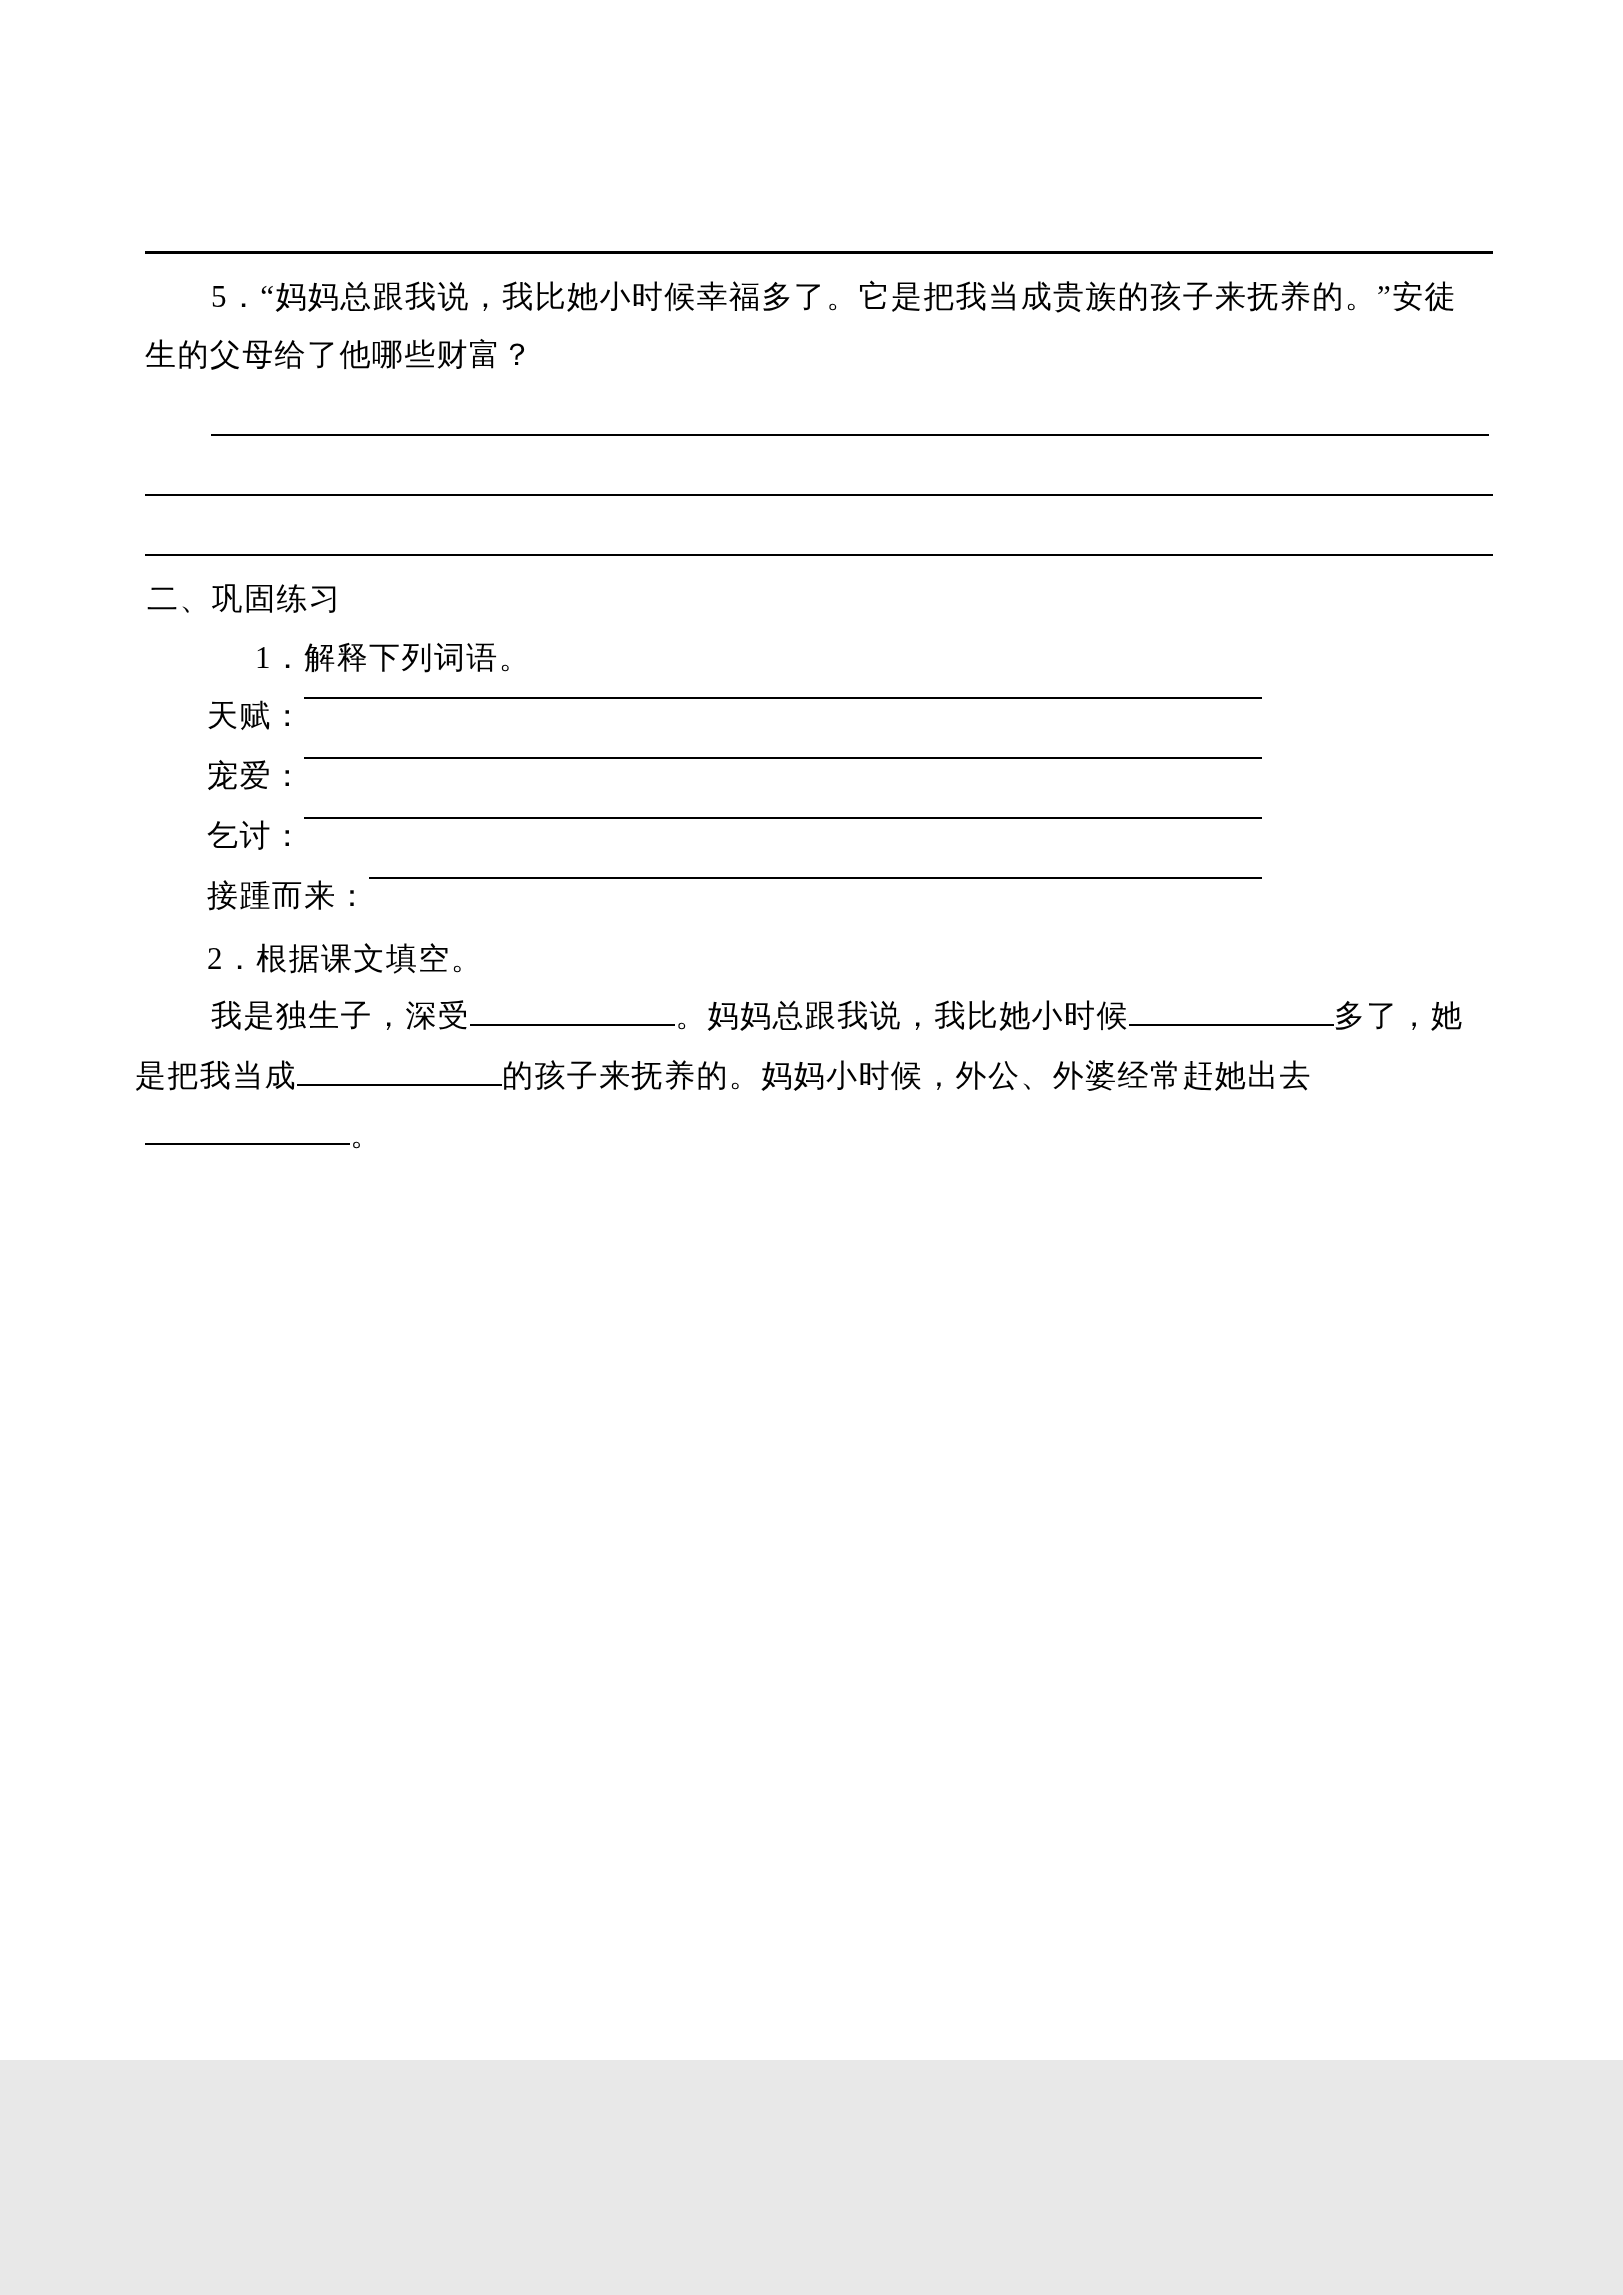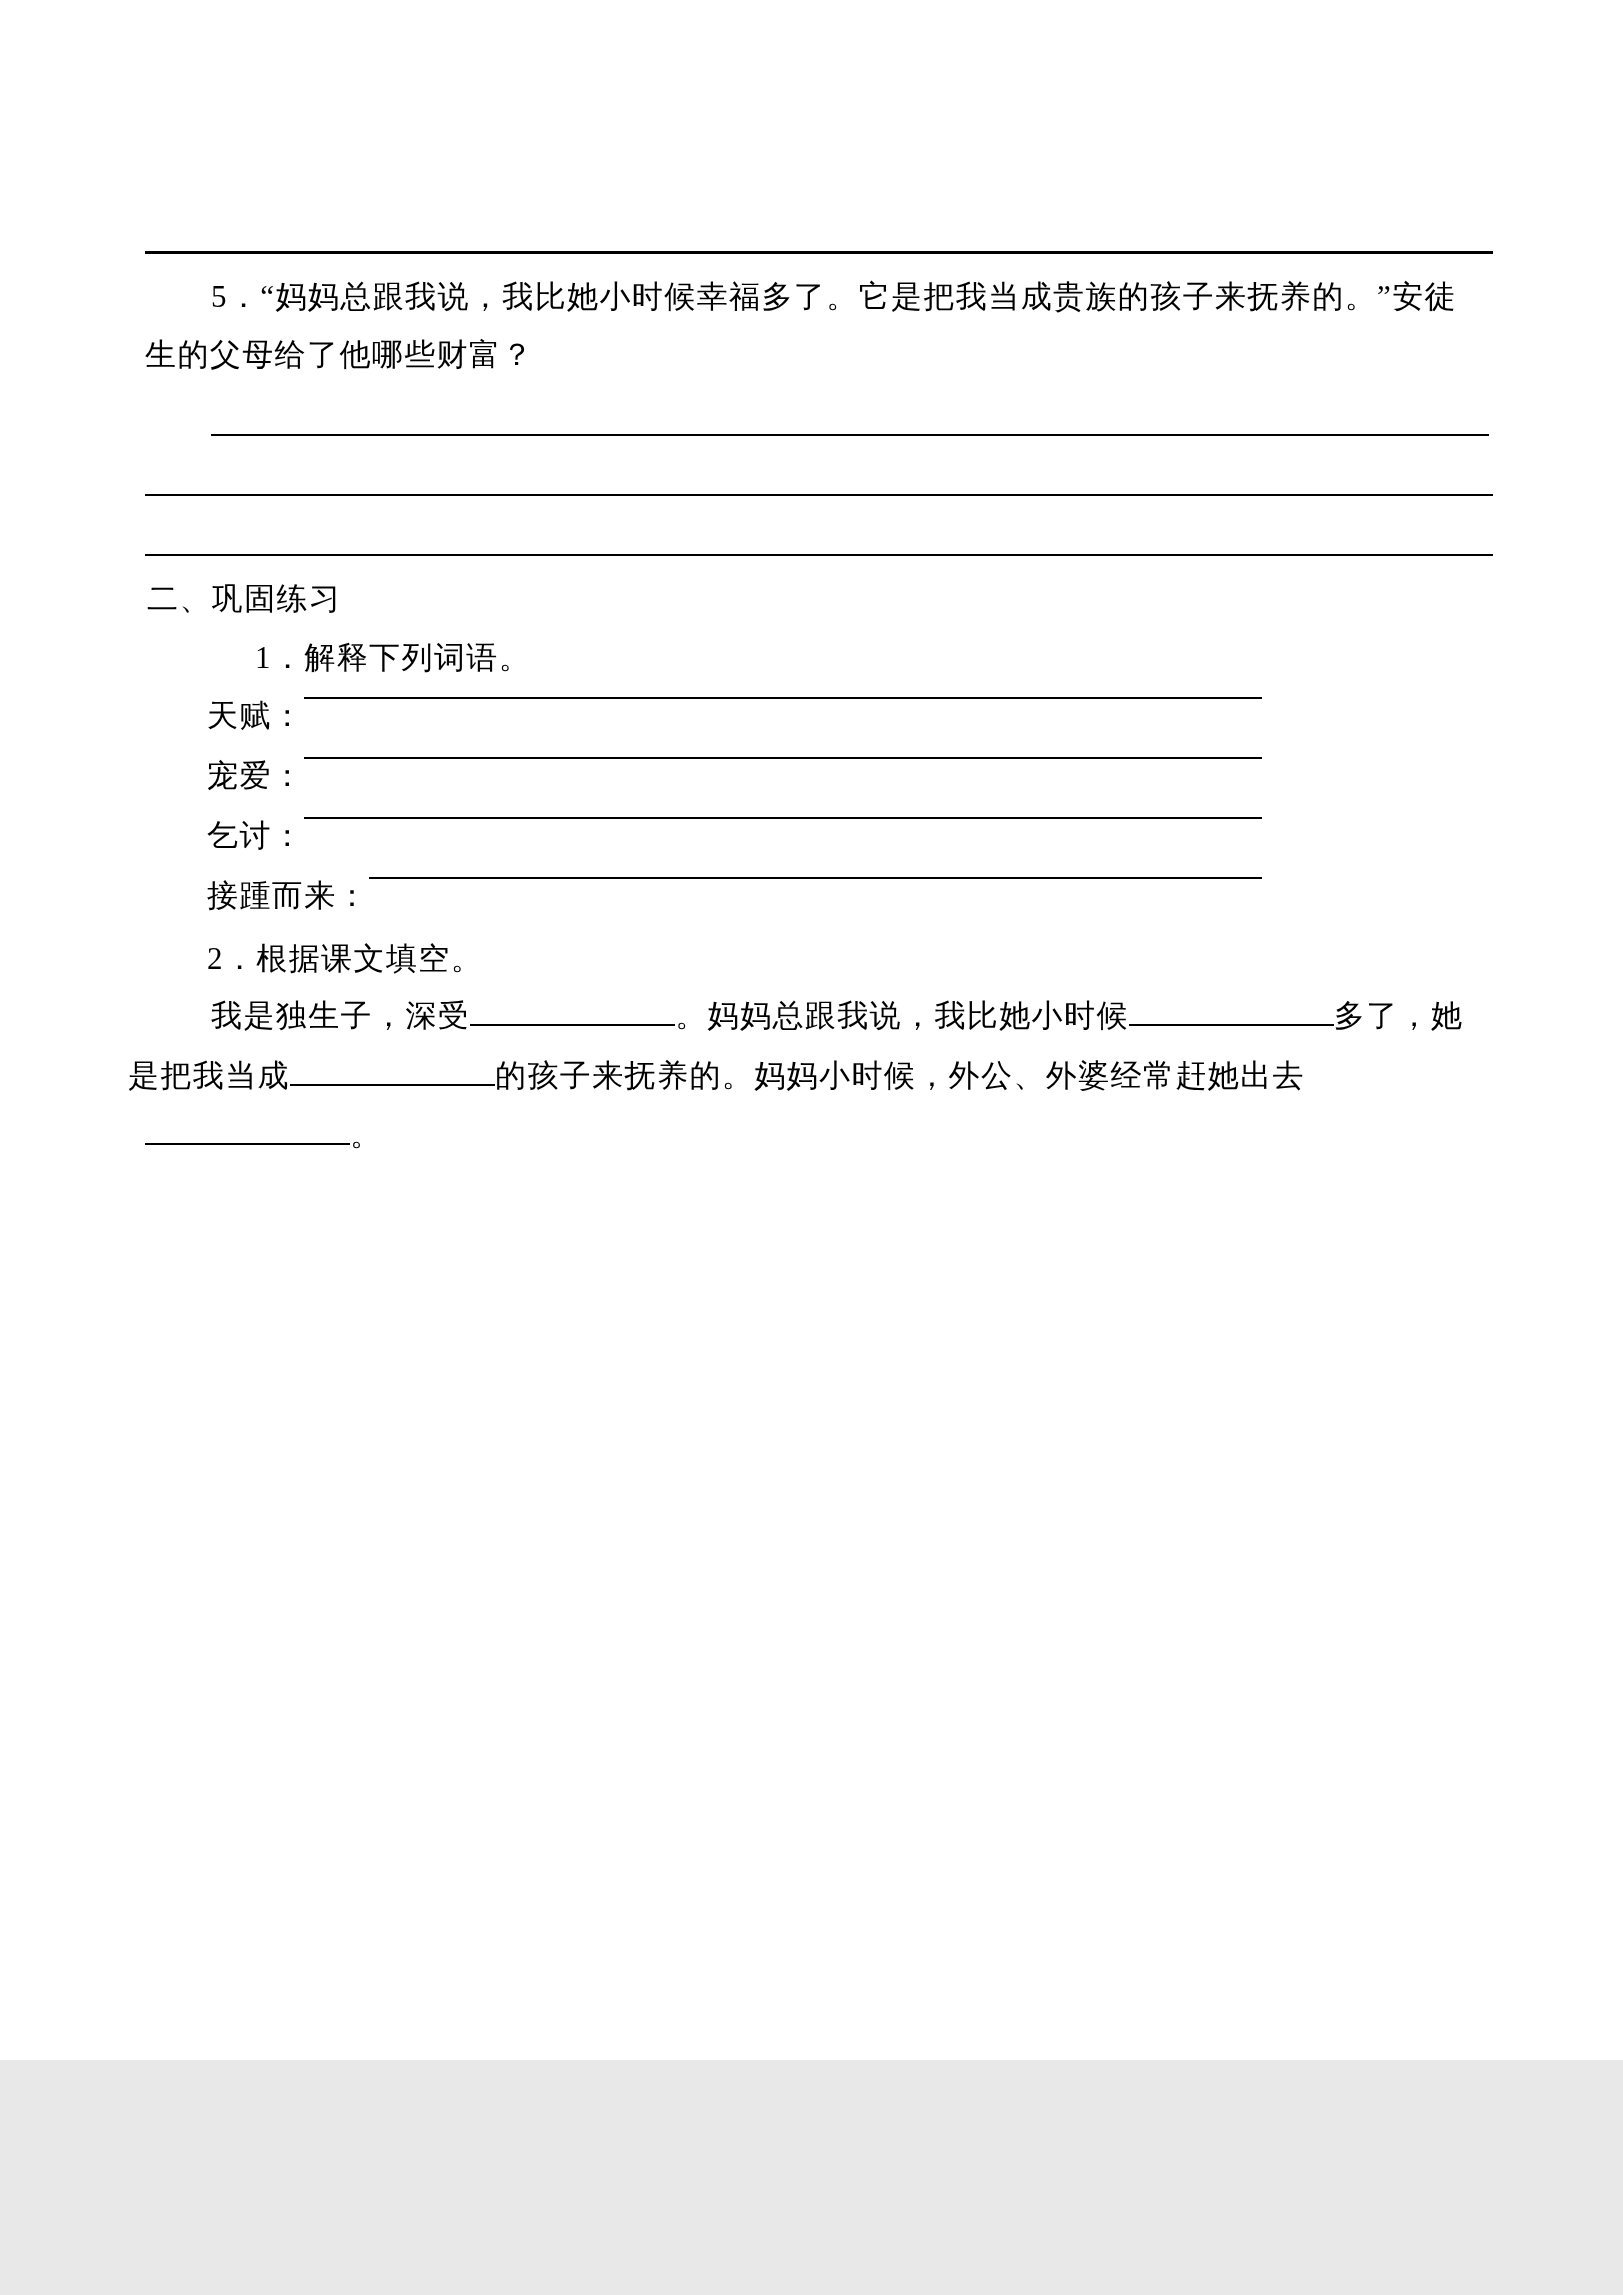--- a/index.html
+++ b/index.html
@@ -94,21 +94,21 @@
     <span class="term-label">接踵而来：</span>
     <span class="term-line"></span>
   </div>
 
   <div class="text" style="top:939px;left:207px;">2．根据课文填空。</div>
 
   <div class="text" style="top:995px;left:211px;">
     <span>我是独生子，深受</span><span class="blank"></span><span>。妈妈总跟我说，我比她小时候</span><span class="blank"></span><span>多了，她</span>
   </div>
 
-  <div class="text" style="top:1055px;left:128px;">
+  <div class="text" style="top:1055px;left:135px;">
     <span>是把我当成</span><span class="blank"></span><span>的孩子来抚养的。妈妈小时候，外公、外婆经常赶她出去</span>
   </div>
 
   <div class="text" style="top:1114px;left:145px;">
     <span class="blank"></span><span>。</span>
   </div>
 
   <div class="footer">6 / 2</div>
 
 </div>

